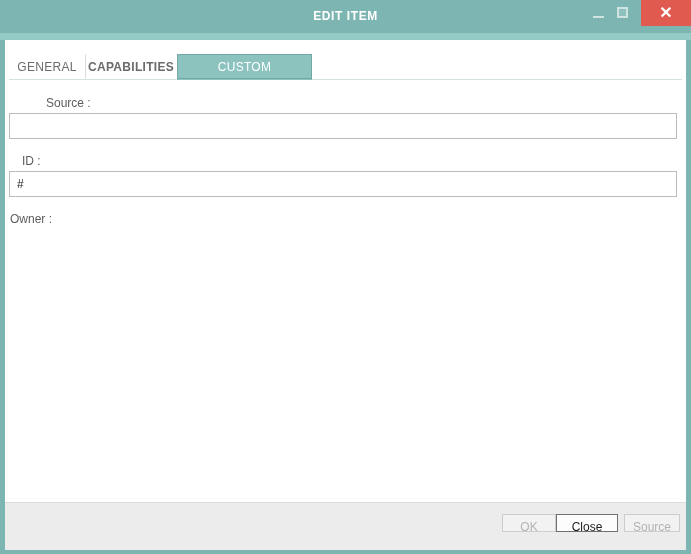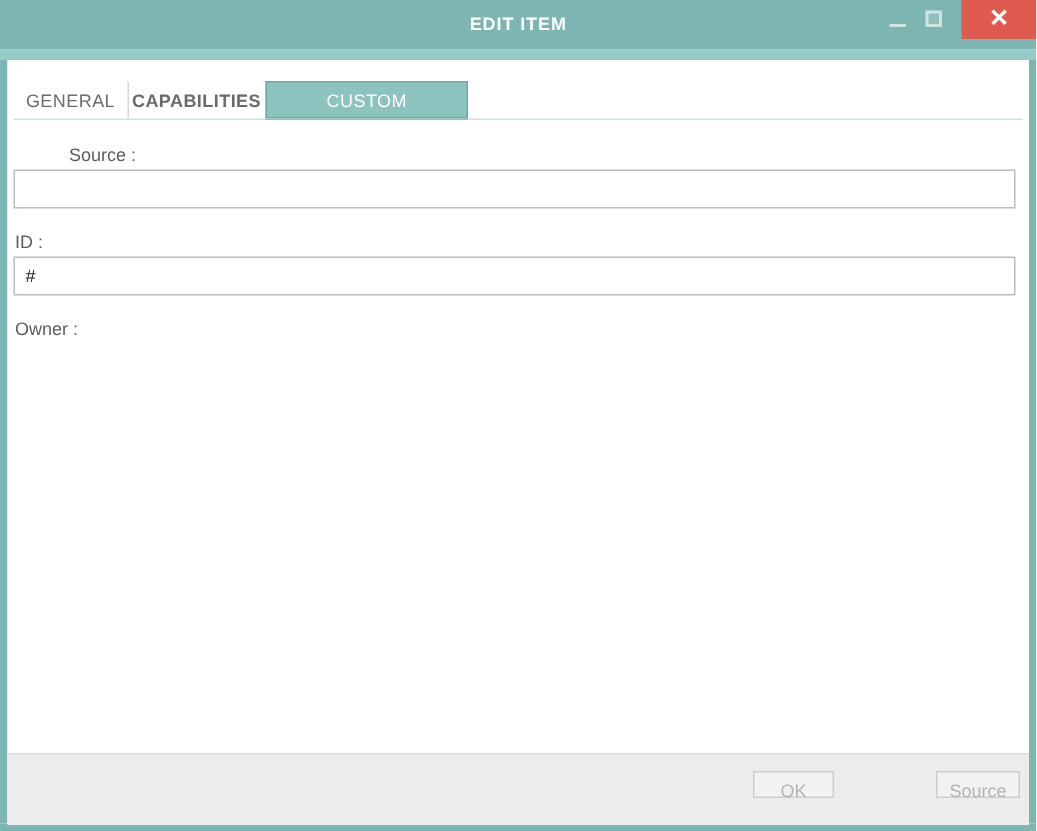--- a/index.html
+++ b/index.html
@@ -181,21 +181,21 @@
     font-family: "Liberation Sans", sans-serif;
     font-size: 12px;
     color: #222222;
     padding: 0 7px;
     outline: none;
   }
   .field-input::placeholder { color: #b0b0b0; }
 
   #label-source { top: 56px; margin-left: 36px; }
   #input-source { top: 73px; }
-  #label-id     { top: 114px; }
+  #label-id     { top: 114px; margin-left: 12px; }
   #input-id     { top: 131px; }
   #label-owner  { top: 172px; text-align: center; }
   #input-owner  { top: 189px; }
 
   
   #footer {
     position: absolute;
     left: 0; top: 462px;
     width: 681px; height: 47px;
     background: #ececec;
@@ -265,17 +265,18 @@
     <div class="field-label" id="label-source">Source :</div>
     <input class="field-input" id="input-source" type="text" value="" style="">
 
     <div class="field-label" id="label-id">ID :</div>
     <input class="field-input" id="input-id" type="text" value="#" style="">
 
     <div class="field-label" id="label-owner">Owner :</div>
 
     <div id="footer">
       <button class="footer-btn" id="btn-ok">OK</button>
+      <button class="footer-btn enabled" id="btn-close-footer">Close</button>
       <button class="footer-btn" id="btn-apply">Source</button>
     </div>
 
   </div>
 </div>
 
 </body></html>

